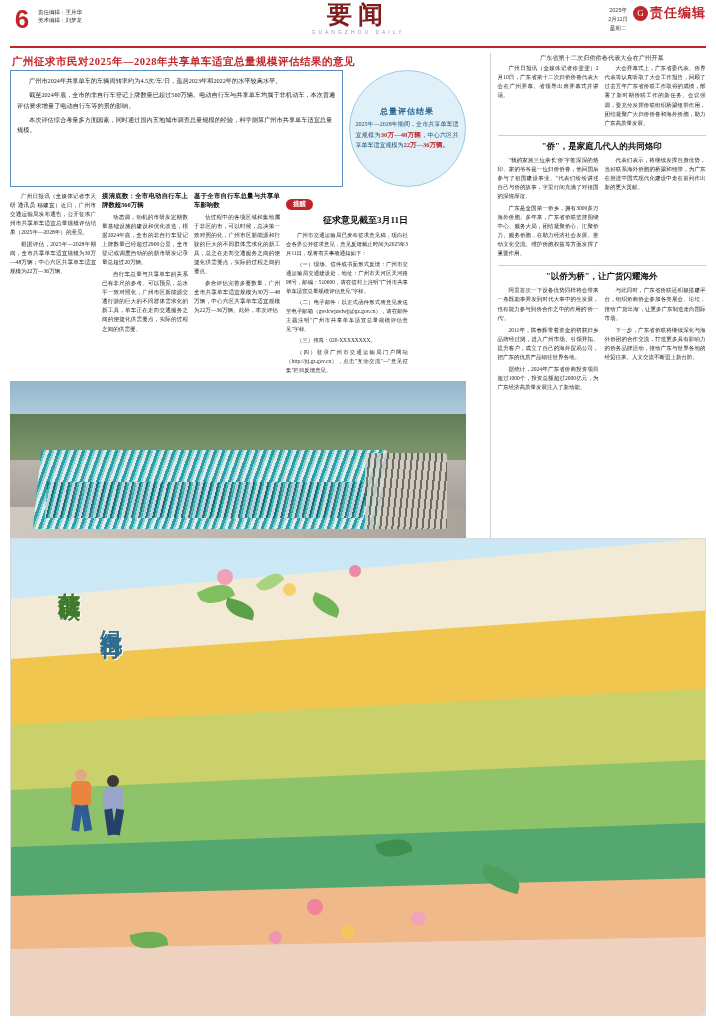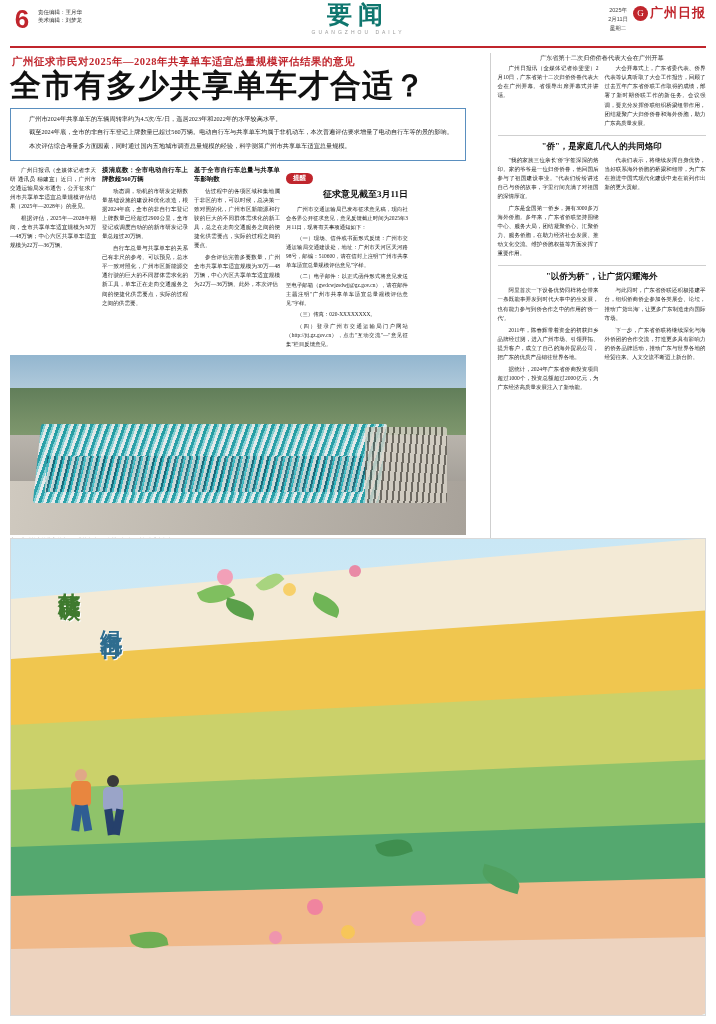--- a/index.html
+++ b/index.html
@@ -24,21 +24,21 @@
     line-height:1;padding-top:6px;width:24px;text-align:center;
   }
   .editors{
     font-size:5.5px;line-height:1.5;color:#333;padding-top:8px;margin-left:4px;
     font-family:"Liberation Sans",sans-serif;
   }
   .mast-center{
     position:absolute;left:0;right:0;top:2px;text-align:center;pointer-events:none;
   }
   .mast-title{
-    font-size:25px;font-weight:bold;letter-spacing:6px;color:#0f766e;line-height:1.05;
+    font-size:25px;font-weight:bold;letter-spacing:6px;color:#7f1d1d;line-height:1.05;
   }
   .mast-sub{
     font-family:"Liberation Sans",sans-serif;
     font-size:5px;letter-spacing:3px;color:#999;margin-top:1px;
   }
   .mast-right{
     margin-left:auto;display:flex;align-items:flex-start;gap:5px;padding-top:4px;
   }
   .mast-date{
     font-size:5.5px;line-height:1.6;color:#444;text-align:center;
@@ -192,36 +192,41 @@
       <div class="mast-sub">GUANGZHOU DAILY</div>
     </div>
     <div class="mast-right">
       <div class="mast-date">
         <div>2025年</div>
         <div>2月11日</div>
         <div>星期二</div>
       </div>
       <div class="logo">
         <div class="logo-mark">G</div>
-        <div class="logo-text">广州日报</div>
+        <div class="logo-text">责任编辑</div>
       </div>
     </div>
   </div>
 
   <div class="content">
 
     <div class="left-col">
       <div class="kicker">广州征求市民对2025年—2028年共享单车适宜总量规模评估结果的意见</div>
-      <h1 class="headline"><span>全市有多少共享单车才合适</span><span class="q">？</span></h1>
 
       <div class="lead-wrap">
         <div class="lead-box">
           <p>广州市2024年共享单车的车辆周转率约为4.5次/车/日，遥居2023年和2022年的水平较高水平。</p>
           <p>截至2024年底，全市的非自行车登记上牌数量已超过560万辆。电动自行车与共享单车均属于非机动车，本次普遍评估要求增量了电动自行车等的景的影响。</p>
           <p>本次评估综合考量多方面因素，同时通过国内五地城市调查总量规模的经验，科学测算广州市共享单车适宜总量规模。</p>
+        </div>
+        <div class="circle-badge">
+          <div class="circle-title">总量评估结果</div>
+          <div class="circle-body">
+            <span>2025年—2028年期间，全市共享单车适宜规模为</span><b>30万—48万辆</b><span>，中心六区共享单车适宜规模为</span><b>22万—36万辆。</b>
+          </div>
         </div>
       </div>
 
       <div class="tri">
         <div class="tcol">
           <p>广州日报讯（全媒体记者李天研  通讯员  穗建宣）近日，广州市交通运输局发布通告，公开征求广州市共享单车适宜总量规模评估结果（2025年—2028年）的意见。</p>
           <p>根据评估，2025年—2028年期间，全市共享单车适宜规模为30万—48万辆；中心六区共享单车适宜规模为22万—36万辆。</p>
         </div>
         <div class="tcol">
           <h4>摸清底数：全市电动自行车上牌数超560万辆</h4>

